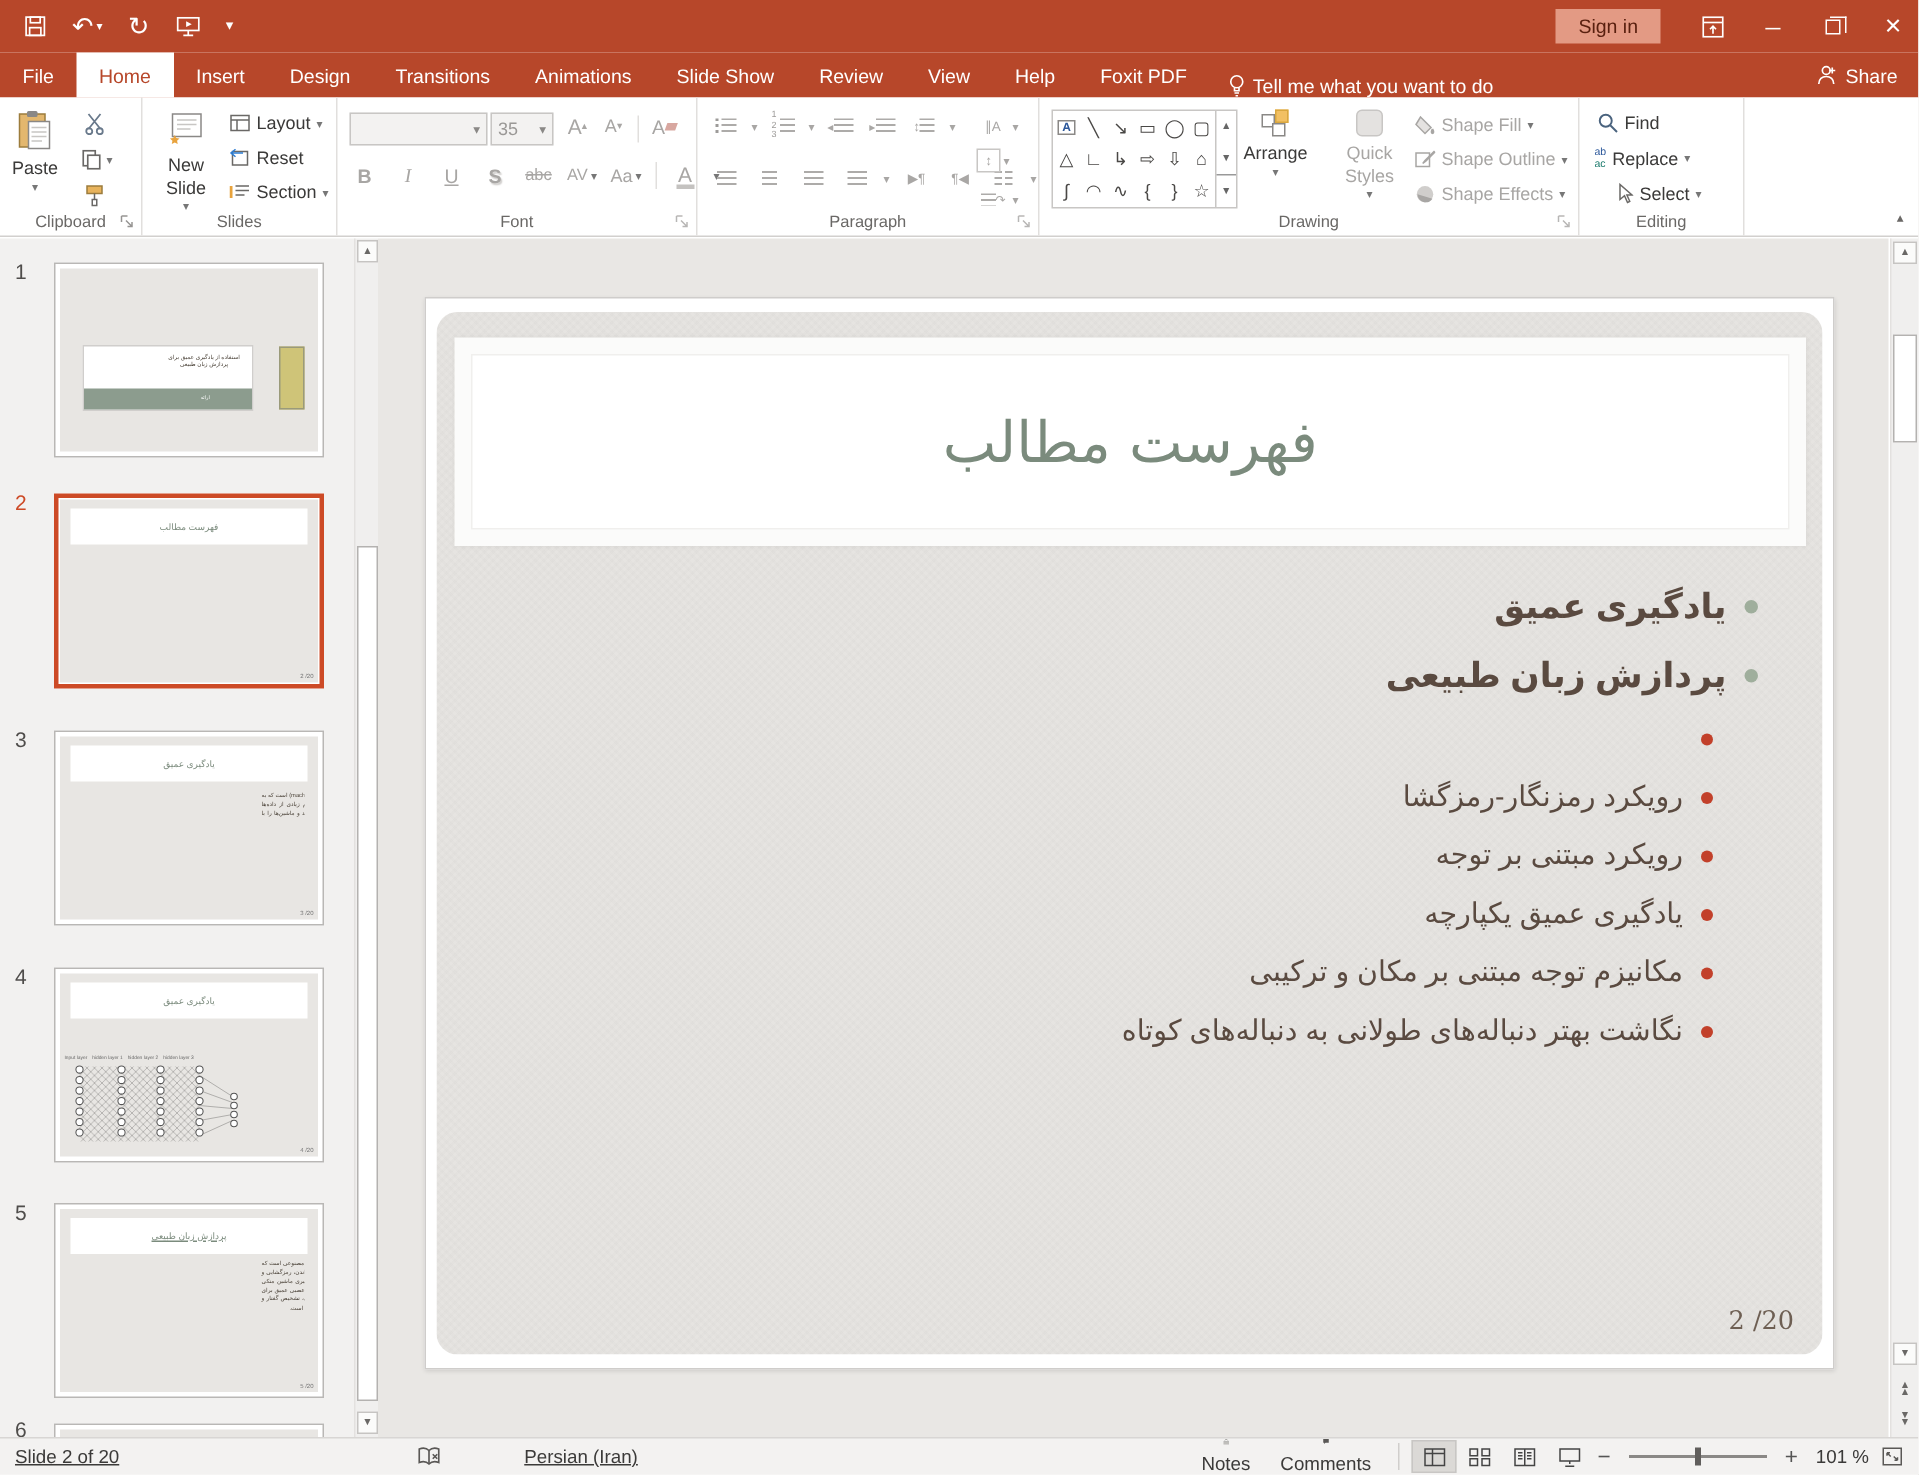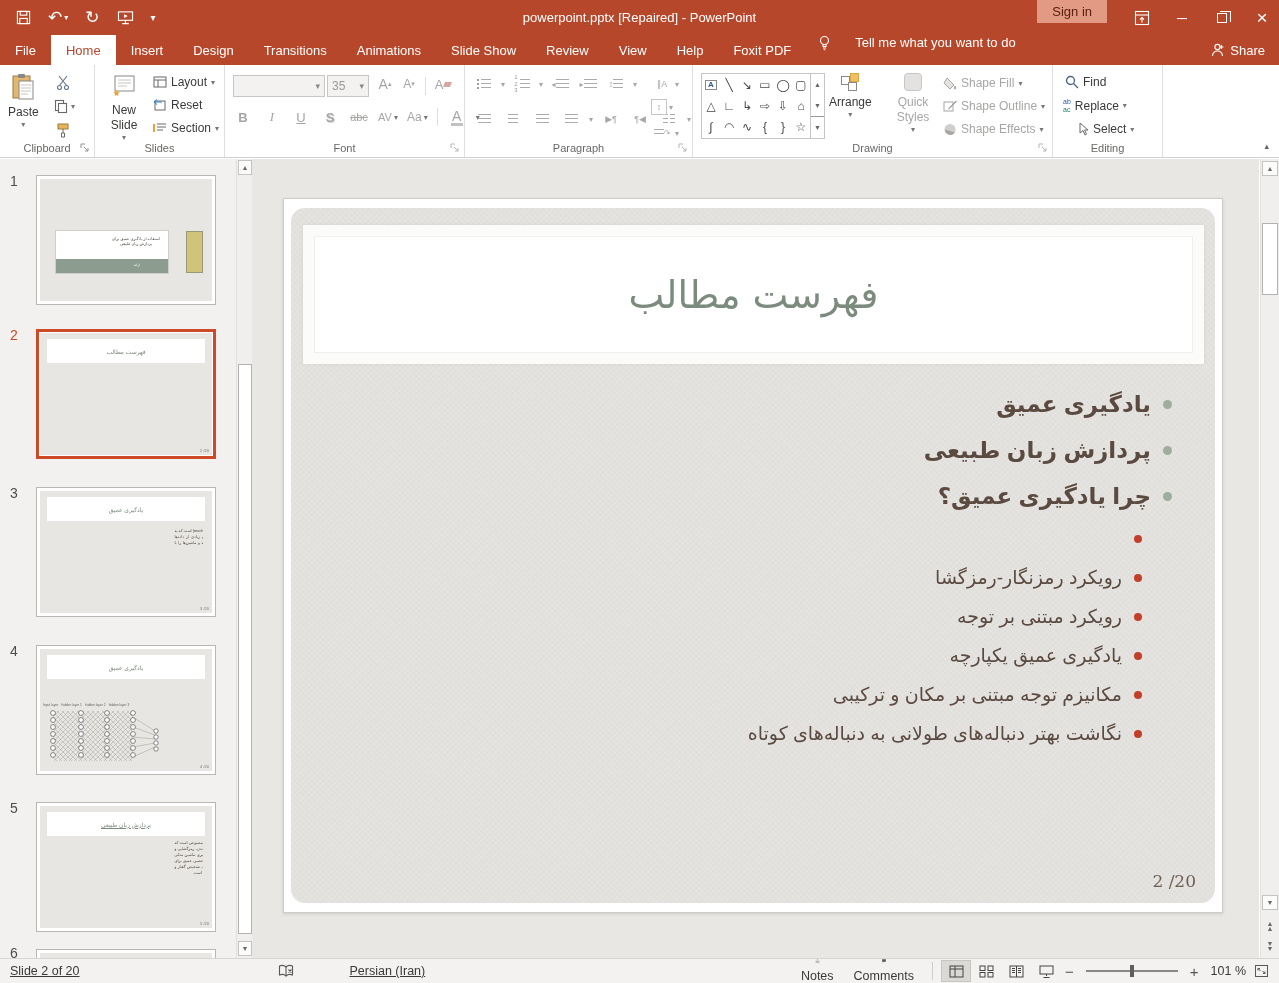--- a/index.html
+++ b/index.html
@@ -13,31 +13,31 @@
   body{font-family:"Liberation Sans","DejaVu Sans",sans-serif;}
   .app{position:relative;width:1279px;height:983px;background:#fff;overflow:hidden;font-family:"Liberation Sans","DejaVu Sans",sans-serif;}
   svg{display:block;}
 
   
   .titlebar{position:absolute;left:0;top:0;width:100%;height:35px;background:var(--red);display:flex;align-items:center;color:#fff;}
   .qat{display:flex;align-items:center;gap:17px;padding-left:16px;}
   .qat .qbtn{display:flex;align-items:center;color:#fff;font-size:17px;line-height:1;cursor:default;}
   .qat .mini-dd{font-size:8px;margin-left:2px;}
   .win-title{position:absolute;left:0;right:0;text-align:center;font-size:13px;pointer-events:none;}
-  .tb-right{position:absolute;right:0;top:0;height:35px;display:flex;align-items:flex-start;gap:6px;}
+  .tb-right{position:absolute;right:0;top:0;height:35px;display:flex;align-items:center;gap:6px;}
   .signin{background:#e39a84;color:#59200f;font-size:13px;padding:4px 15px;margin-right:12px;}
   .winbtn{width:34px;height:35px;display:flex;align-items:center;justify-content:center;color:#fff;font-size:14px;}
   .restore-glyph{width:10px;height:10px;border:1px solid #fff;position:relative;}
   .restore-glyph::before{content:"";position:absolute;left:2px;top:-3px;width:10px;height:10px;border:1px solid #fff;border-left:none;border-bottom:none;}
 
   
   .tabsrow{position:absolute;left:0;top:35px;width:100%;height:30px;background:var(--red);display:flex;align-items:stretch;color:#fff;font-size:13px;}
   .tab{display:flex;align-items:center;padding:0 15px;cursor:default;white-space:nowrap;}
   .tab.active{background:#fff;color:var(--red);text-align:right;}
-  .tellme{display:flex;align-items:flex-start;gap:24px;padding:0 12px;}
+  .tellme{display:flex;align-items:flex-end;gap:4px;padding:0 12px;}
   .share{position:absolute;right:14px;top:0;height:30px;display:flex;align-items:center;gap:6px;}
 
   
   .ribbon{position:absolute;left:0;top:65px;width:100%;height:93px;background:#fff;border-bottom:1px solid #d2d0ce;display:flex;}
   .rgroup{position:relative;height:100%;border-right:1px solid var(--line);flex:none;}
   .rlabel{position:absolute;bottom:3px;left:0;right:0;text-align:center;font-size:11px;color:#6a6866;}
   .launcher{position:absolute;bottom:4px;right:4px;width:10px;height:10px;opacity:.7;}
   .bigbtn{position:absolute;top:8px;display:flex;flex-direction:column;align-items:center;font-size:12px;color:var(--ink);text-align:center;line-height:1.25;}
   .bigbtn .bicon{margin-bottom:4px;}
   .dd{font-size:8px;color:#777;}
@@ -130,21 +130,20 @@
       <span class="qbtn">↻</span>
       <span class="qbtn">
         <svg width="17" height="15" viewBox="0 0 18 16" fill="none" stroke="#fff" stroke-width="1.2">
             <rect x="1.5" y="2" width="15" height="9"></rect>
             <path d="M7.5 4.5 L11.5 6.5 L7.5 8.5 Z" fill="#fff" stroke="none"></path>
             <path d="M9 11 v3 M5.5 14.5 h7"></path>
           </svg>
       </span>
       <span class="qbtn" style="font-size:10px">▾</span>
     </div>
-    <div class="win-title">powerpoint.pptx [Repaired]  -  PowerPoint</div>
     <div class="tb-right">
       <button class="signin" style="border:none">Sign in</button>
       <span class="winbtn">
         <svg width="16" height="16" viewBox="0 0 16 16" fill="none" stroke="#fff" stroke-width="1.1">
             <rect x="1.5" y="1.5" width="13" height="13"></rect>
             <path d="M1.5 5 h13"></path>
             <path d="M8 12.5 V7.5 M6 9.5 L8 7.5 L10 9.5"></path>
           </svg>
       </span>
       <span class="winbtn">─</span>
@@ -634,24 +633,20 @@
       </div>
       <div class="bullets" lang="fa">
         <div class="bl bl1">
             <span class="dot"></span>
             <span>یادگیری عمیق</span>
           </div>
         <div class="bl bl1">
             <span class="dot"></span>
             <span>پردازش زبان طبیعی</span>
           </div>
-        <div class="bl bl1">
-            <span class="dot"></span>
-            <span>چرا یادگیری عمیق؟</span>
-          </div>
         <div class="bl bl2">
             <span class="dot"></span>
           </div>
         <div class="bl bl2">
             <span class="dot"></span>
             <span>رویکرد رمزنگار-رمزگشا</span>
           </div>
         <div class="bl bl2">
             <span class="dot"></span>
             <span>رویکرد مبتنی بر توجه</span>

